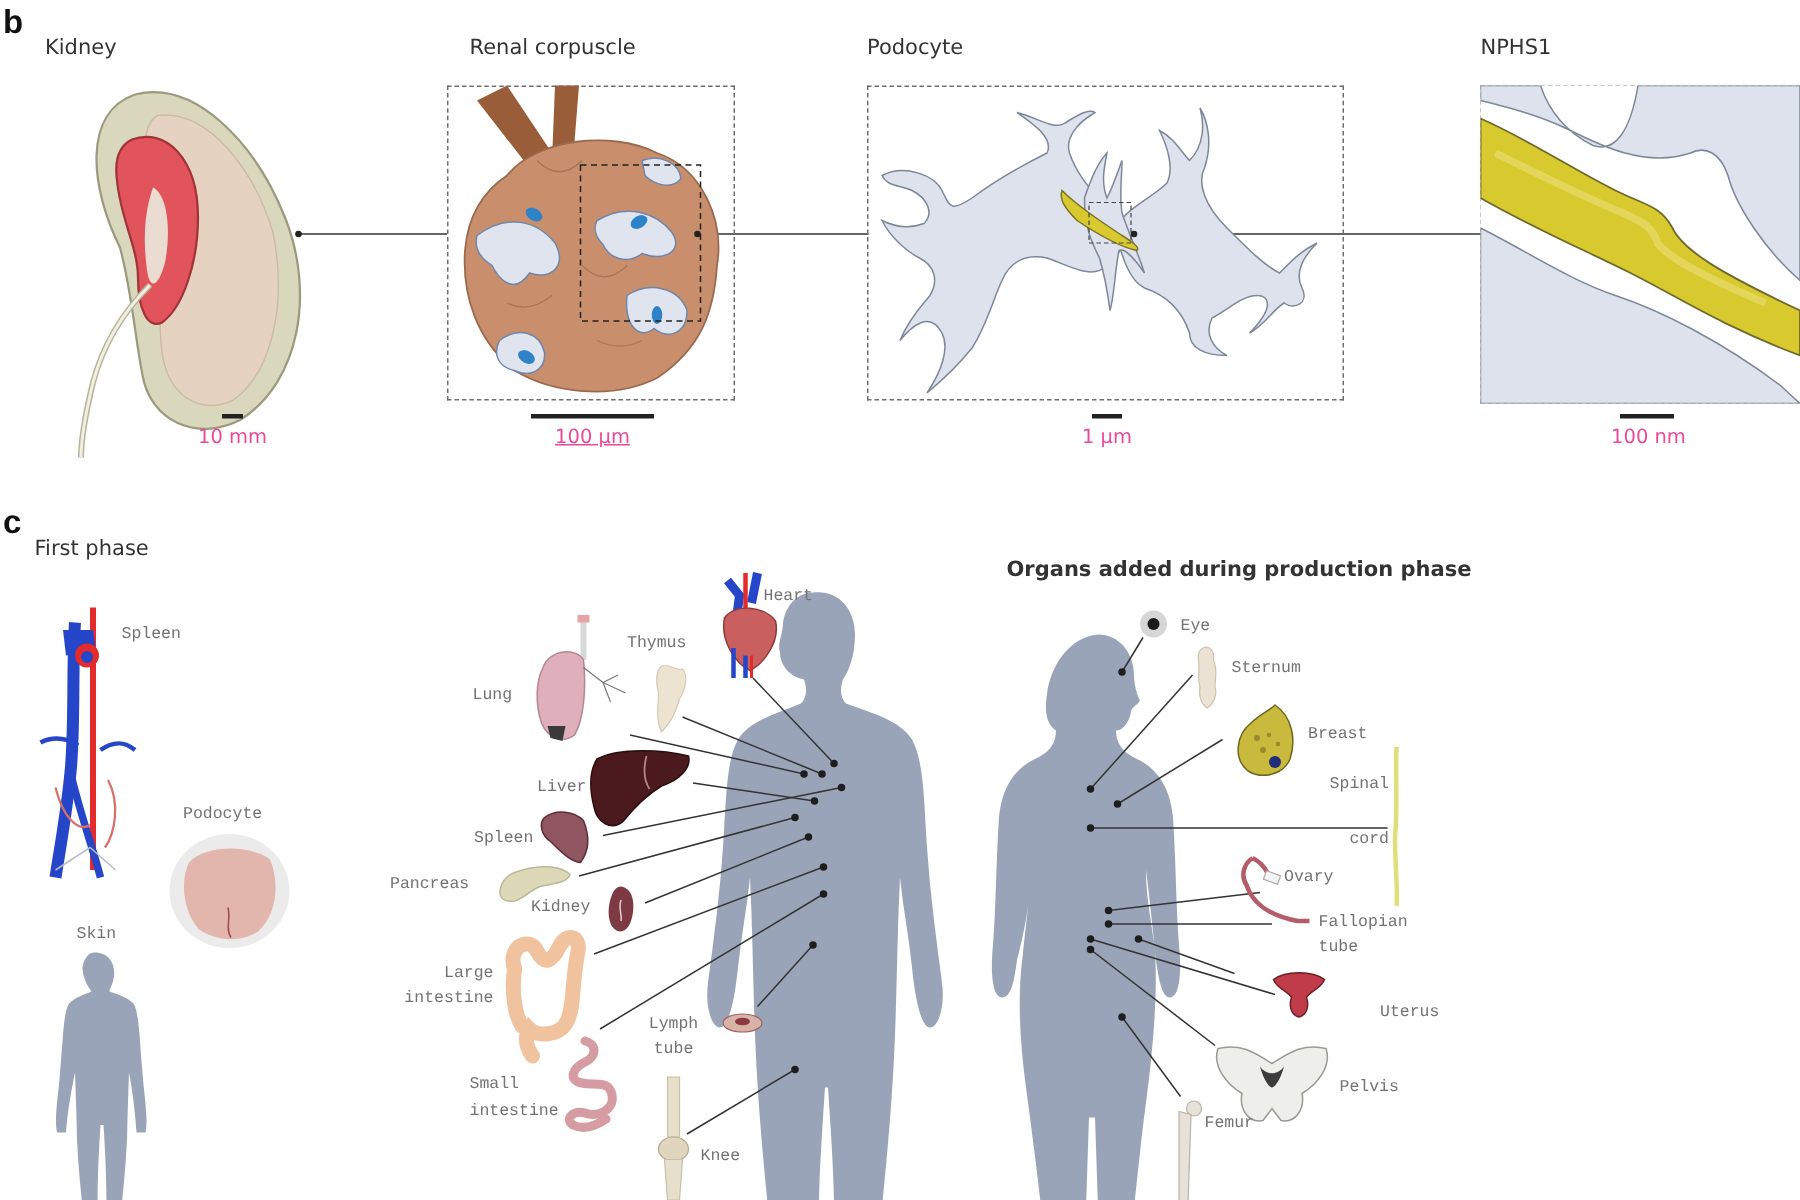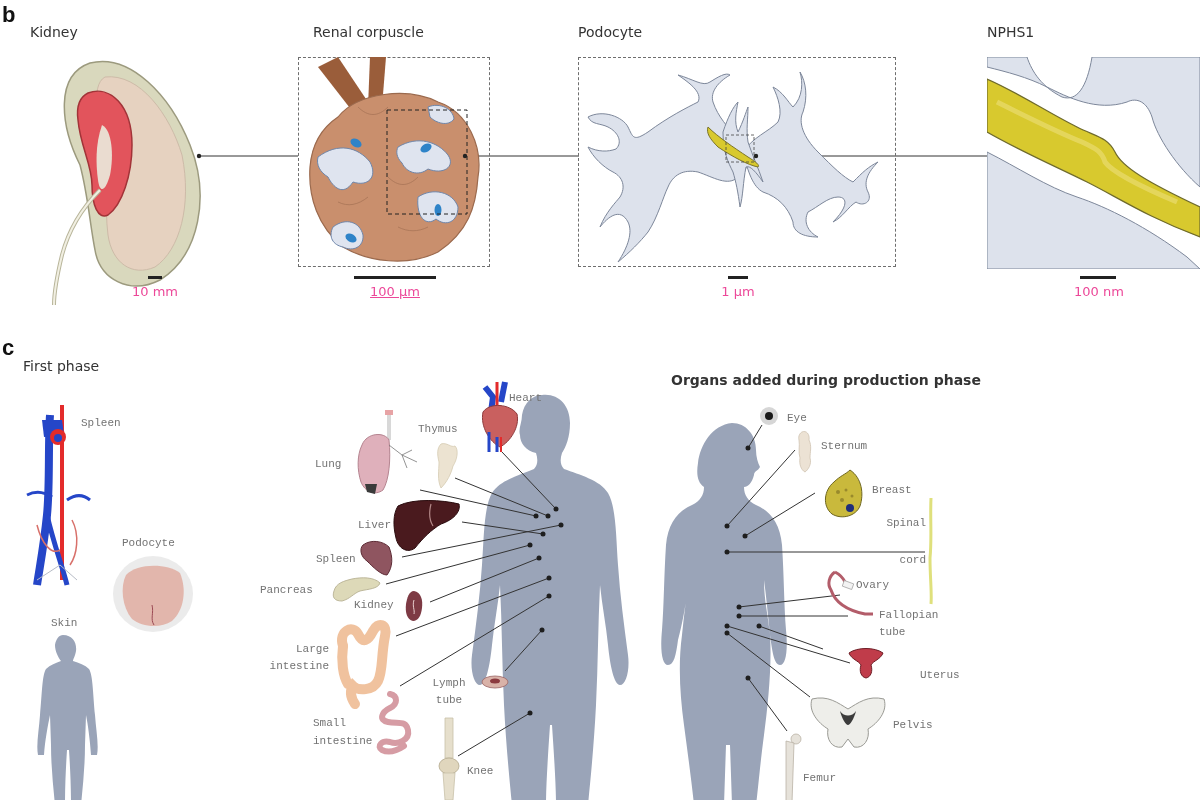--- a/index.html
+++ b/index.html
@@ -300,13 +300,13 @@
 <div class="abs label" style="left:787px; top:410px;">Eye</div>
 <div class="abs label" style="left:821px; top:438px;">Sternum</div>
 <div class="abs label" style="left:872px; top:482px;">Breast</div>
 <div class="abs label" style="left:870px; top:515px; width:56px; text-align:right;">Spinal</div>
 <div class="abs label" style="left:870px; top:532px; width:56px; text-align:right;margin-top:20px;">cord</div>
 <div class="abs label" style="left:856px; top:577px;">Ovary</div>
 <div class="abs label" style="left:879px; top:607px;">Fallopian</div>
 <div class="abs label" style="left:879px; top:624px;">tube</div>
 <div class="abs label" style="left:888px; top:667px;margin-left:32px;">Uterus</div>
 <div class="abs label" style="left:893px; top:717px;">Pelvis</div>
-<div class="abs label" style="left:803px; top:741px;margin-top:29px;">Femur</div>
+<div class="abs label" style="left:803px; top:741px;">Femur</div>
 
 </body></html>

